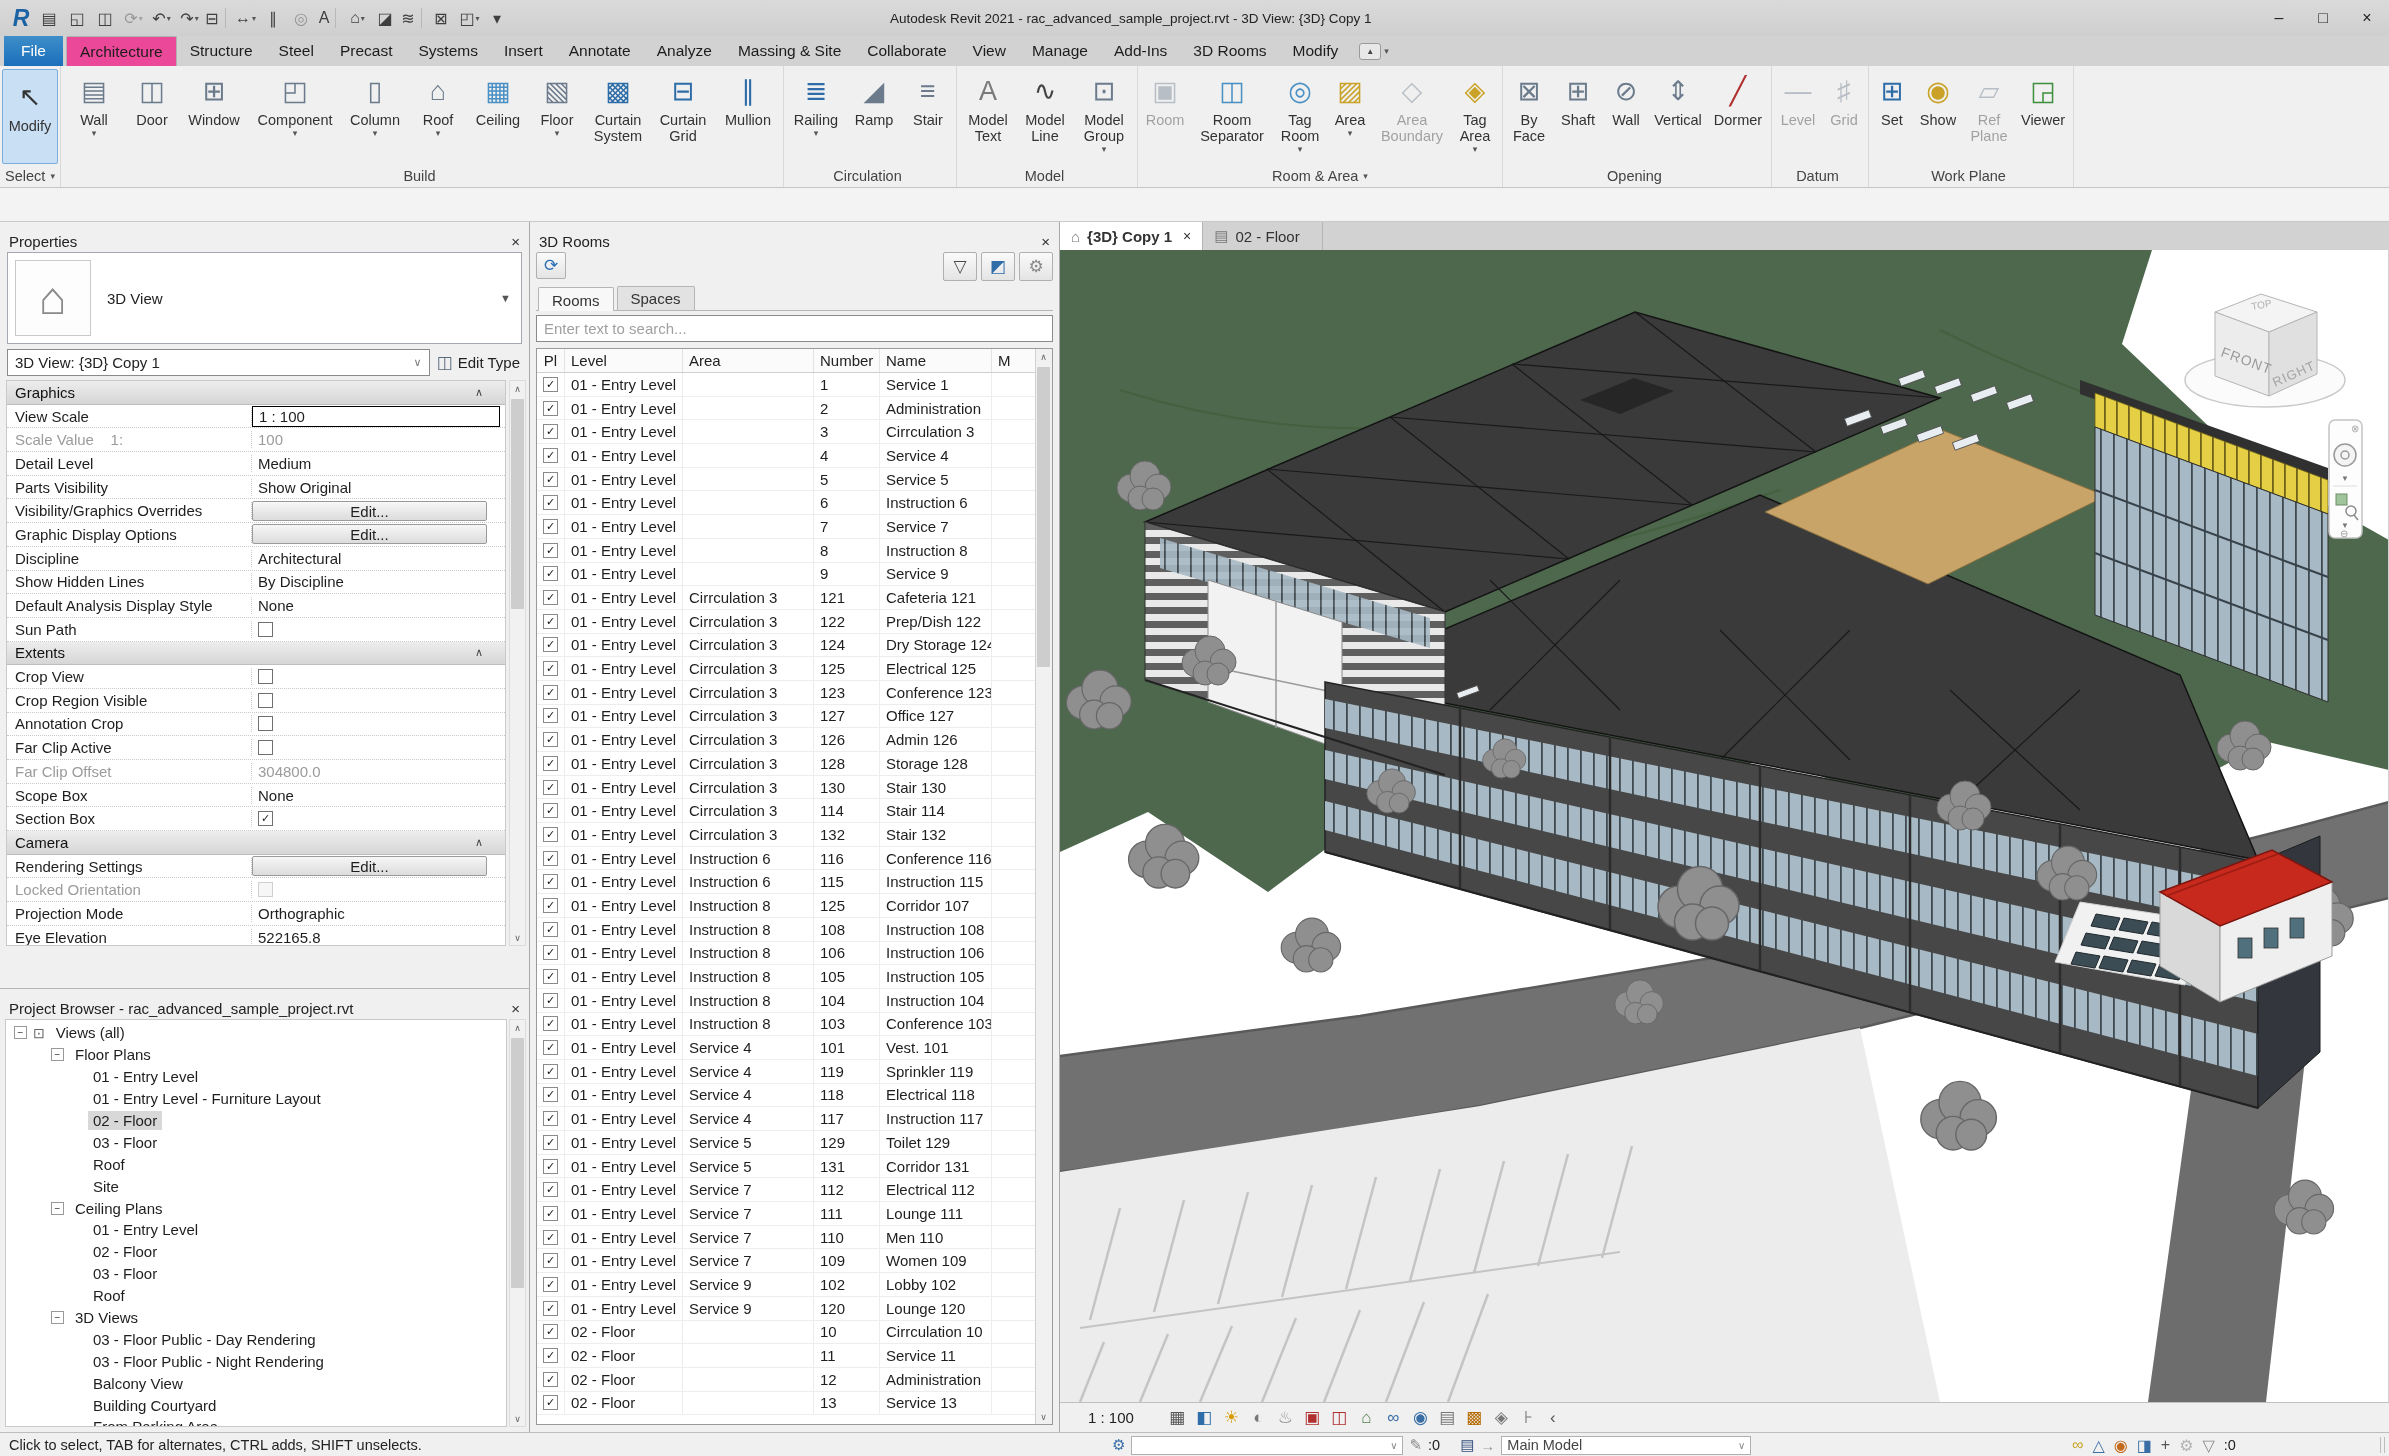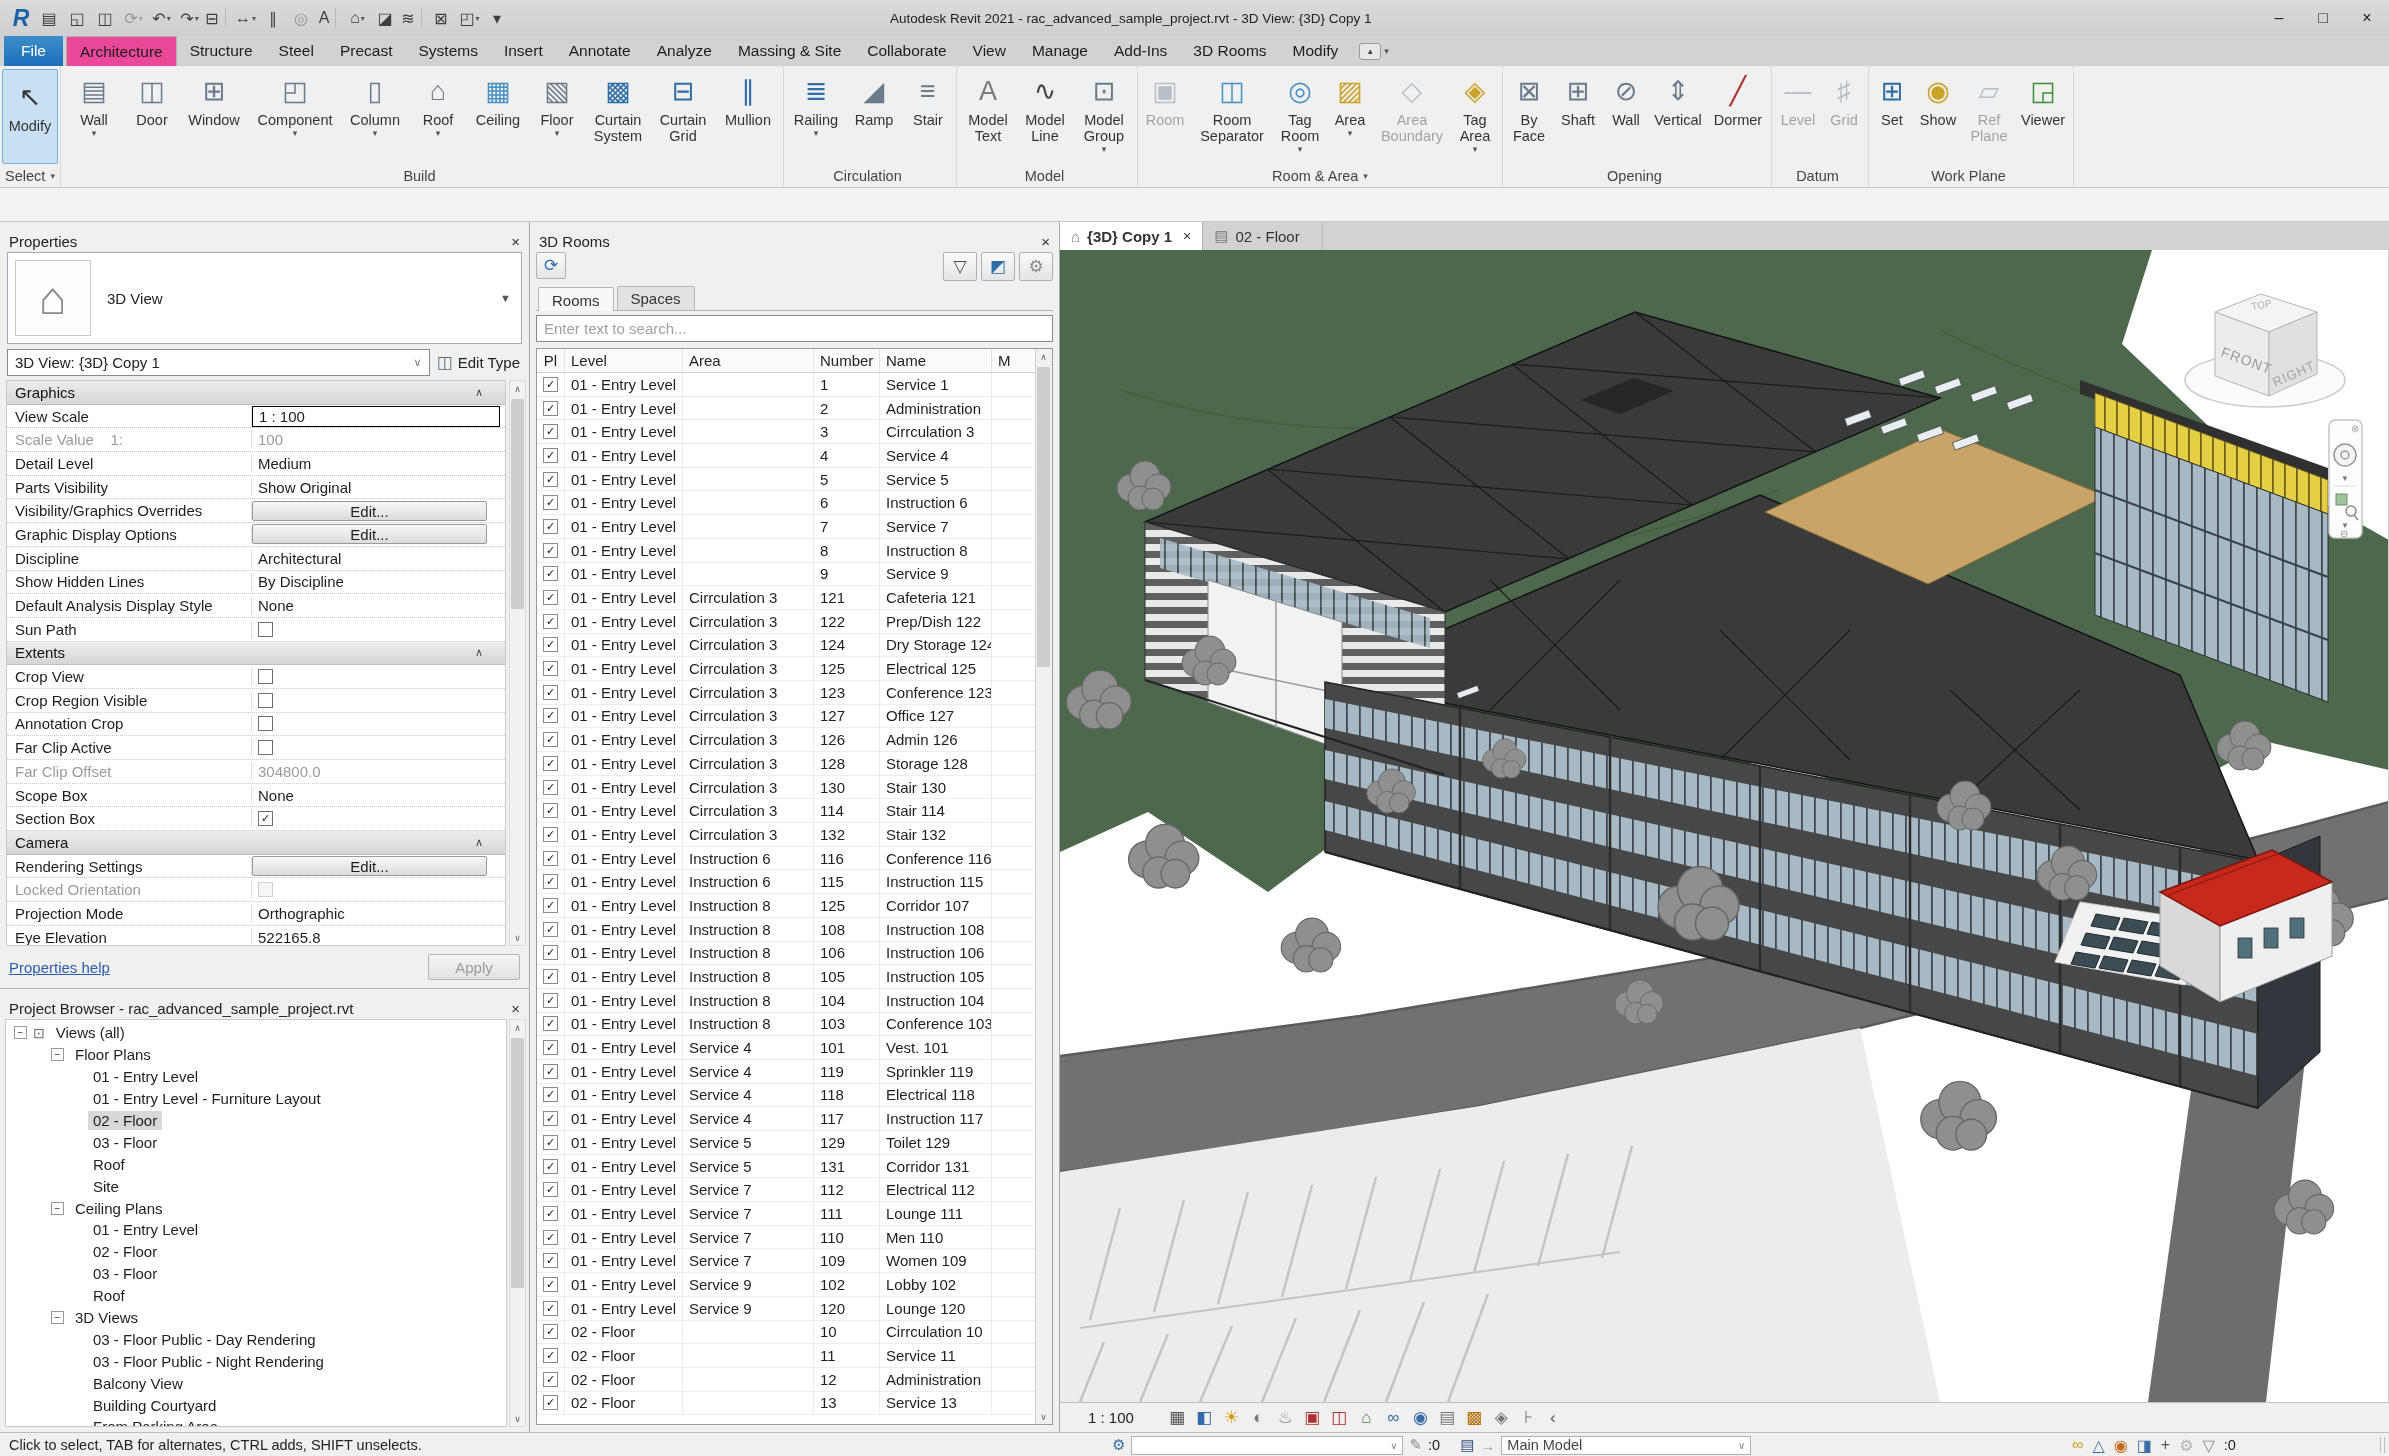--- a/index.html
+++ b/index.html
@@ -842,24 +842,20 @@
 
           <span class="vcontent">522165.8</span>
         </span>
 
       </div>
     </div>
   <div class="pvscroll">
     <span class="sarr up">∧</span>
     <span class="sthumb" style="top:18px;height:210px"></span>
     <span class="sarr dn">∨</span>
-  </div>
-  <div class="pfoot">
-    <a class="plink">Properties help</a>
-    <span class="applybtn">Apply</span>
   </div>
 </div>
 
 <div class="pbrowser">
   <div class="palhead">
     <span>Project Browser - rac_advanced_sample_project.rvt</span>
     <span class="hx">×</span>
   </div>
   <div class="pbtree">
 

